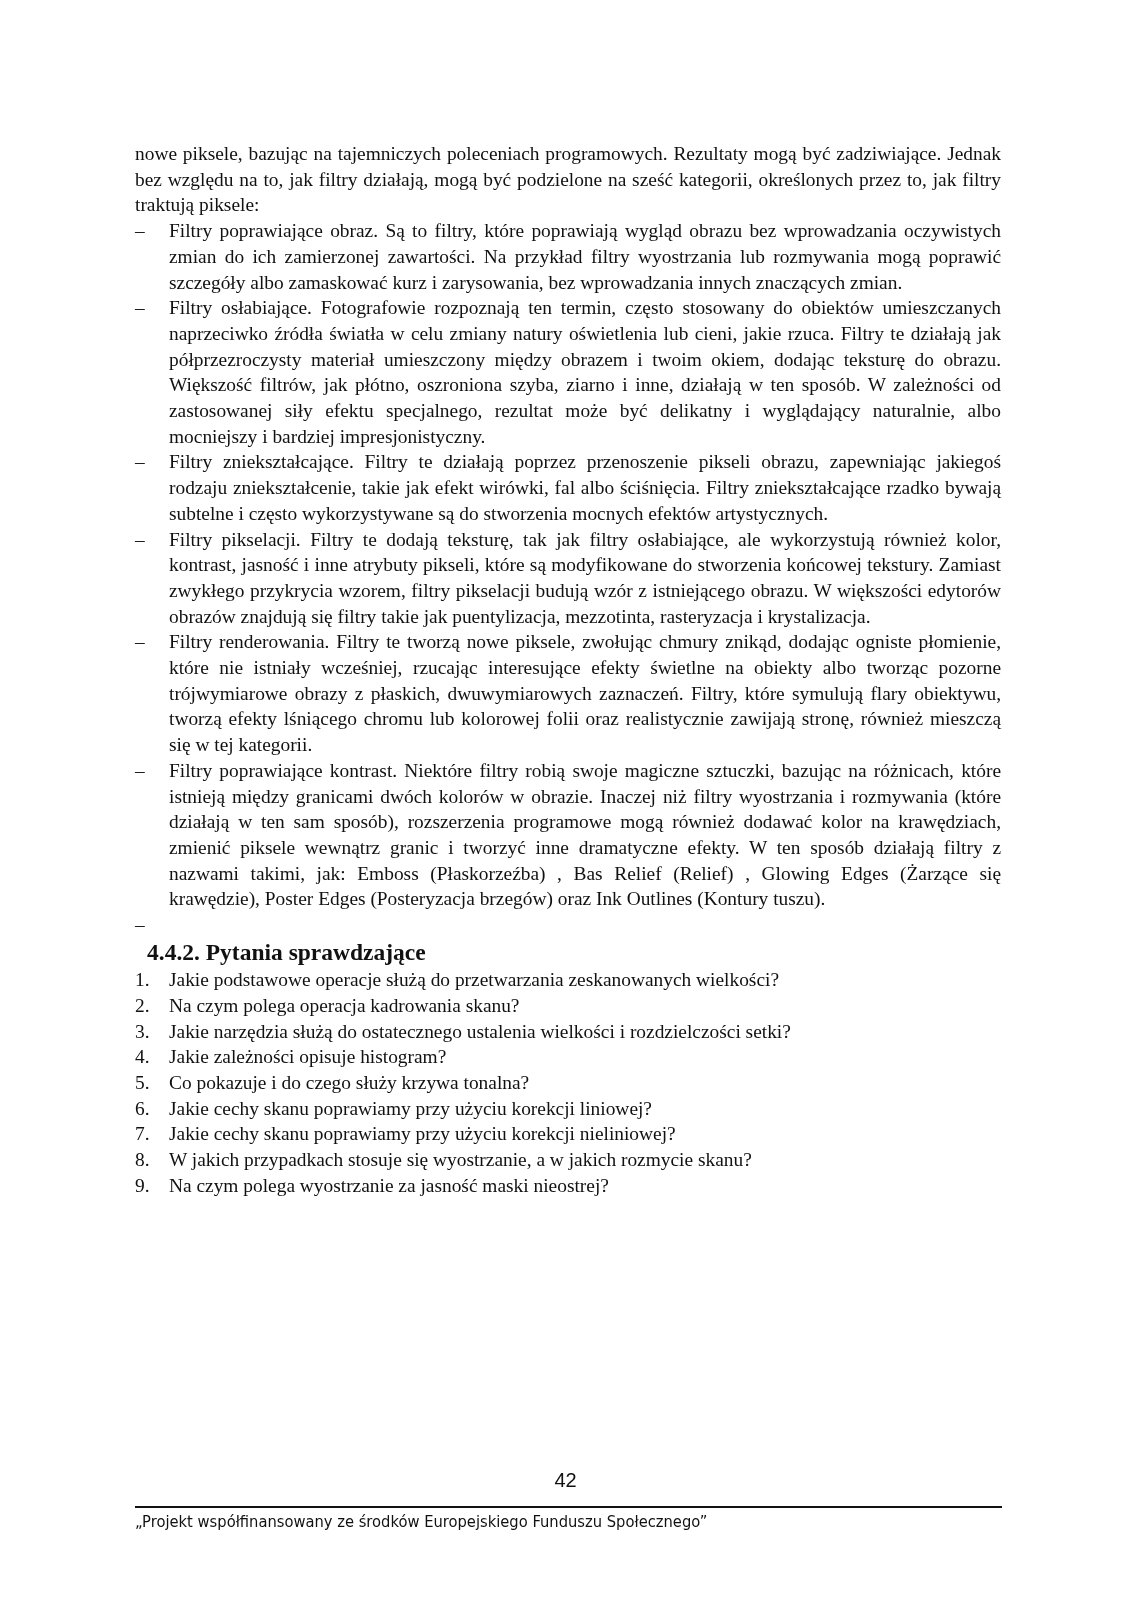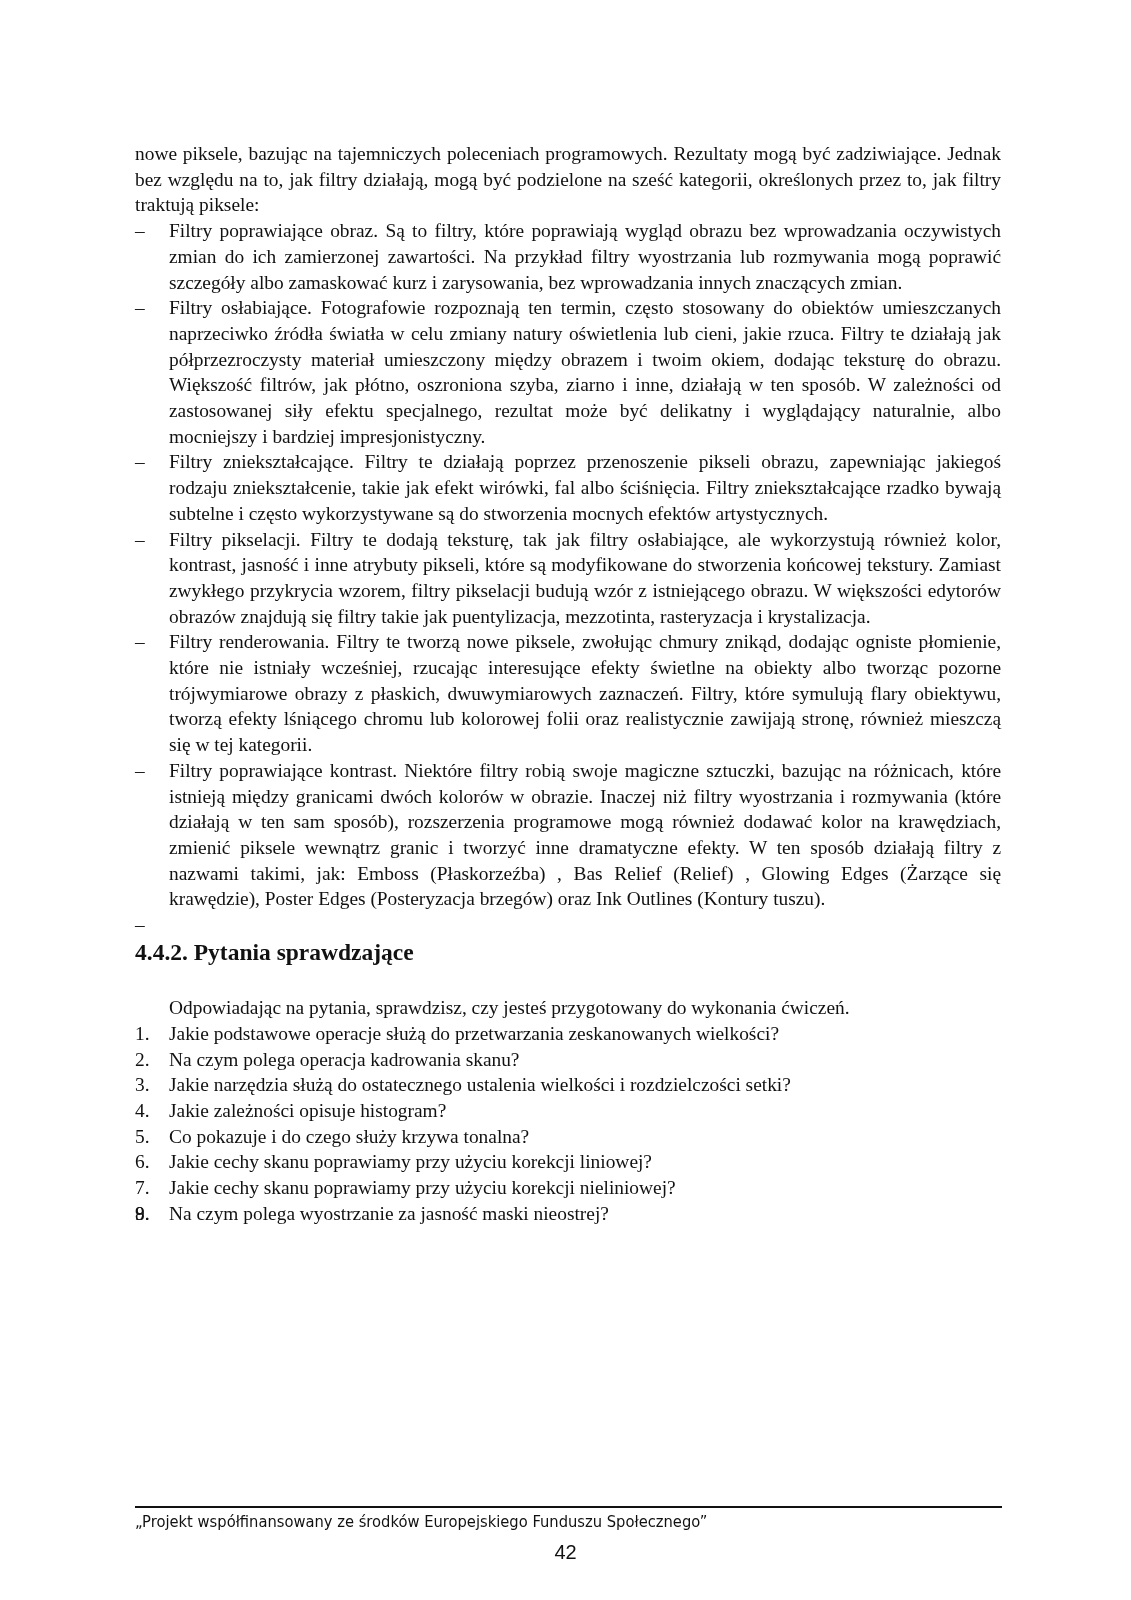--- a/index.html
+++ b/index.html
@@ -15,38 +15,38 @@
     .para { text-align: justify; margin: 0; }
     .bullets { list-style: none; margin: 0; padding: 0; }
     .bullets li {
       position: relative; padding-left: 34px; text-align: justify;
     }
     .bullets li .dash {
       position: absolute; left: 0; top: 0; width: 20px;
     }
     h3 {
       font-family: "Liberation Serif", "DejaVu Serif", serif;
-      font-size: 23.5px; font-weight: bold; margin: 25px 0 0 0; line-height: 30px;
+      font-size: 23.5px; font-weight: bold; margin: 25px 0 0 12px; line-height: 30px;
     }
     .intro { margin-top: 28px; padding-left: 34px; }
     .questions { list-style: none; margin: 0; padding: 0; }
     .questions li { position: relative; padding-left: 34px; }
     .questions li .num { position: absolute; left: 0; top: 0; }
     .footer-rule {
       position: absolute; left: 135px; top: 1506px; width: 867px; height: 0;
       border-top: 2px solid #111;
     }
     .footer-text {
       position: absolute; left: 135px; top: 1512px;
       font-family: "DejaVu Sans", "Liberation Sans", sans-serif;
       font-size: 16px; line-height: 20px; color: #111;
       transform: scaleX(0.92); transform-origin: left center;
     }
     .page-number {
-      position: absolute; left: 0; width: 1131px; top: 1540px; text-align: center;
+      position: absolute; left: 0; width: 1131px; top: 1468px; text-align: center;
       font-family: "Liberation Sans", "DejaVu Sans", sans-serif;
       font-size: 20px; line-height: 24px; color: #111;
     }
   </style>
 </head>
 <body>
 
 <div class="content">
   <p class="para">nowe piksele, bazując na tajemniczych poleceniach programowych. Rezultaty mogą być zadziwiające. Jednak bez względu na to, jak filtry działają, mogą być podzielone na sześć kategorii, określonych przez to, jak filtry traktują piksele:</p>
 
@@ -55,30 +55,29 @@
     <li><span class="dash">–</span><span>Filtry osłabiające. Fotografowie rozpoznają ten termin, często stosowany do obiektów umieszczanych naprzeciwko źródła światła w celu zmiany natury oświetlenia lub cieni, jakie rzuca. Filtry te działają jak półprzezroczysty materiał umieszczony między obrazem i twoim okiem, dodając teksturę do obrazu. Większość filtrów, jak płótno, oszroniona szyba, ziarno i inne, działają w ten sposób. W zależności od zastosowanej siły efektu specjalnego, rezultat może być delikatny i wyglądający naturalnie, albo mocniejszy i bardziej impresjonistyczny.</span></li>
     <li><span class="dash">–</span><span>Filtry zniekształcające. Filtry te działają poprzez przenoszenie pikseli obrazu, zapewniając jakiegoś rodzaju zniekształcenie, takie jak efekt wirówki, fal albo ściśnięcia. Filtry zniekształcające rzadko bywają subtelne i często wykorzystywane są do stworzenia mocnych efektów artystycznych.</span></li>
     <li><span class="dash">–</span><span>Filtry pikselacji. Filtry te dodają teksturę, tak jak filtry osłabiające, ale wykorzystują również kolor, kontrast, jasność i inne atrybuty pikseli, które są modyfikowane do stworzenia końcowej tekstury. Zamiast zwykłego przykrycia wzorem, filtry pikselacji budują wzór z istniejącego obrazu. W większości edytorów obrazów znajdują się filtry takie jak puentylizacja, mezzotinta, rasteryzacja i krystalizacja.</span></li>
     <li><span class="dash">–</span><span>Filtry renderowania. Filtry te tworzą nowe piksele, zwołując chmury znikąd, dodając ogniste płomienie, które nie istniały wcześniej, rzucając interesujące efekty świetlne na obiekty albo tworząc pozorne trójwymiarowe obrazy z płaskich, dwuwymiarowych zaznaczeń. Filtry, które symulują flary obiektywu, tworzą efekty lśniącego chromu lub kolorowej folii oraz realistycznie zawijają stronę, również mieszczą się w tej kategorii.</span></li>
     <li><span class="dash">–</span><span>Filtry poprawiające kontrast. Niektóre filtry robią swoje magiczne sztuczki, bazując na różnicach, które istnieją między granicami dwóch kolorów w obrazie. Inaczej niż filtry wyostrzania i rozmywania (które działają w ten sam sposób), rozszerzenia programowe mogą również dodawać kolor na krawędziach, zmienić piksele wewnątrz granic i tworzyć inne dramatyczne efekty. W ten sposób działają filtry z nazwami takimi, jak: Emboss (Płaskorzeźba) , Bas Relief (Relief) , Glowing Edges (Żarzące się krawędzie), Poster Edges (Posteryzacja brzegów) oraz Ink Outlines (Kontury tuszu).</span></li>
     <li><span class="dash">–</span></li>
   </ul>
 
   <h3>4.4.2. Pytania sprawdzające</h3>
 
-  <p class="para intro">Odpowiadając na pytania, sprawdzisz, czy jesteś przygotowany do wykonania ćwiczeń.</p>
 
   <ol class="questions">
     <li><span class="num">1.</span><span>Jakie podstawowe operacje służą do przetwarzania zeskanowanych wielkości?</span></li>
     <li><span class="num">2.</span><span>Na czym polega operacja kadrowania skanu?</span></li>
     <li><span class="num">3.</span><span>Jakie narzędzia służą do ostatecznego ustalenia wielkości i rozdzielczości setki?</span></li>
     <li><span class="num">4.</span><span>Jakie zależności opisuje histogram?</span></li>
     <li><span class="num">5.</span><span>Co pokazuje i do czego służy krzywa tonalna?</span></li>
     <li><span class="num">6.</span><span>Jakie cechy skanu poprawiamy przy użyciu korekcji liniowej?</span></li>
     <li><span class="num">7.</span><span>Jakie cechy skanu poprawiamy przy użyciu korekcji nieliniowej?</span></li>
-    <li><span class="num">8.</span></li>
+    <li><span class="num">8.</span><span>W jakich przypadkach stosuje się wyostrzanie, a w jakich rozmycie skanu?</span></li>
     <li><span class="num">9.</span><span>Na czym polega wyostrzanie za jasność maski nieostrej?</span></li>
   </ol>
 </div>
 
 <div class="footer-rule"></div>
 <div class="footer-text">„Projekt współfinansowany ze środków Europejskiego Funduszu Społecznego”</div>
 <div class="page-number">42</div>
 
 </body></html>

